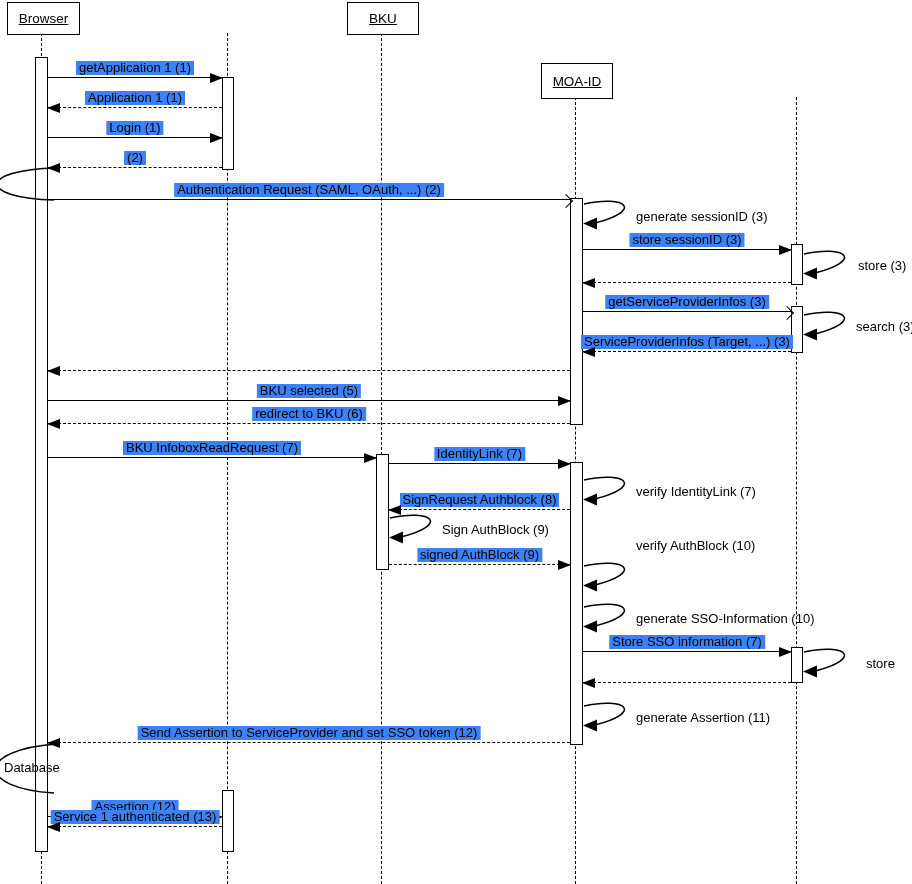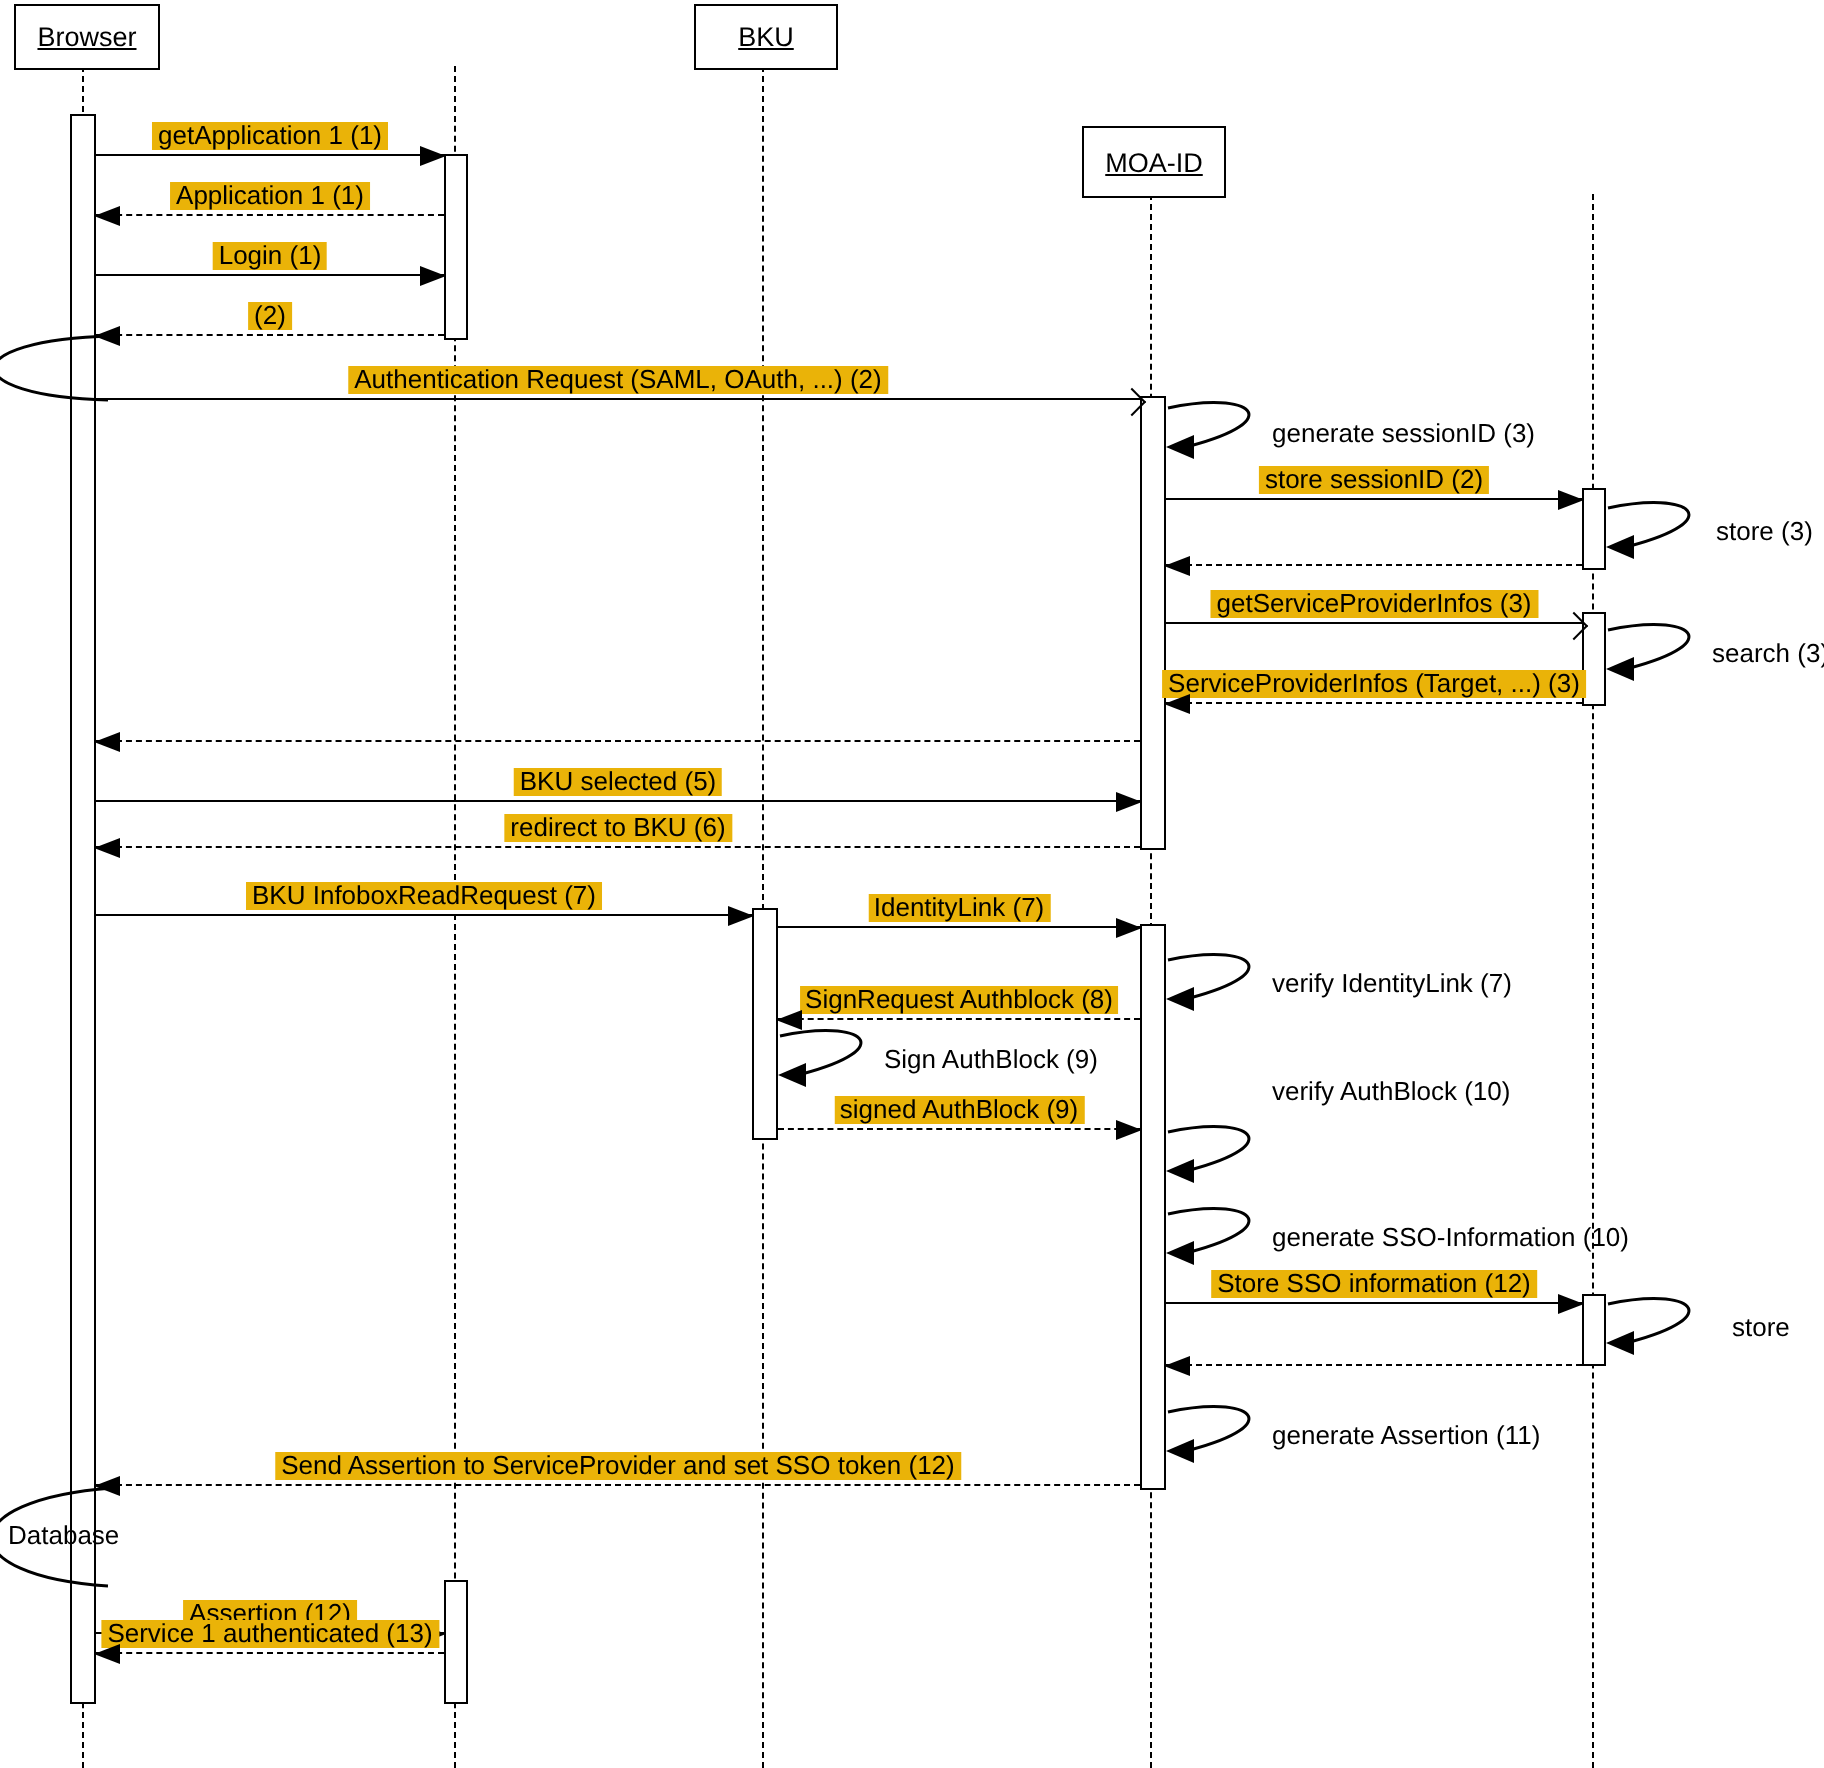--- a/index.html
+++ b/index.html
@@ -11,21 +11,21 @@
   .actor span{text-decoration:underline;white-space:nowrap;}
   
   .life{position:absolute;width:0;border-left:1.5px dashed #000;z-index:1;}
   
   .act{position:absolute;border:1.5px solid #000;background:#fff;z-index:2;box-sizing:border-box;}
   
   .msg{position:absolute;height:17px;z-index:3;}
   .ln{position:absolute;left:0;right:0;bottom:0;height:0;border-bottom:1.6px solid #000;}
   .dashed .ln{border-bottom-style:dashed;}
   .lbl{position:absolute;bottom:3px;left:50%;transform:translateX(-50%);
-       font-size:13px;white-space:nowrap;background:#eab308;padding:0 3px;line-height:14px;}
+       font-size:13px;white-space:nowrap;background:#3b82f6;padding:0 3px;line-height:14px;}
   .ah-r{position:absolute;right:-1px;bottom:-5px;width:0;height:0;
         border-left:13px solid #000;border-top:5px solid transparent;border-bottom:5px solid transparent;}
   .ah-l{position:absolute;left:-1px;bottom:-5px;width:0;height:0;
         border-right:13px solid #000;border-top:5px solid transparent;border-bottom:5px solid transparent;}
   .ao-r{position:absolute;right:-1px;bottom:-5.5px;width:9px;height:9px;
         border-top:1.6px solid #000;border-right:1.6px solid #000;transform:rotate(45deg);}
   
   .loopsvg{position:absolute;z-index:3;}
   .looplbl{position:absolute;font-size:13px;white-space:nowrap;z-index:4;line-height:15px;text-align:center;}
 </style>
@@ -79,21 +79,21 @@
       <div class="lbl">(2)</div>
       <div class="ln"></div>
       <i class="ah-l"></i>
     </div>
   <div class="msg solid" style="left:48px;top:183px;width:522px">
       <div class="lbl">Authentication Request (SAML, OAuth, ...)  (2)</div>
       <div class="ln"></div>
       <i class="ao-r"></i>
     </div>
   <div class="msg solid" style="left:583px;top:233px;width:208px">
-      <div class="lbl">store sessionID (2)</div>
+      <div class="lbl">store sessionID (3)</div>
       <div class="ln"></div>
       <i class="ah-r"></i>
     </div>
   <div class="msg dashed" style="left:583px;top:266px;width:208px">
       <div class="ln"></div>
       <i class="ah-l"></i>
     </div>
   <div class="msg solid" style="left:583px;top:295px;width:208px">
       <div class="lbl">getServiceProviderInfos (3)</div>
       <div class="ln"></div>
@@ -132,21 +132,21 @@
       <div class="lbl">SignRequest Authblock (8)</div>
       <div class="ln"></div>
       <i class="ah-l"></i>
     </div>
   <div class="msg dashed" style="left:389px;top:548px;width:181px">
       <div class="lbl">signed AuthBlock (9)</div>
       <div class="ln"></div>
       <i class="ah-r"></i>
     </div>
   <div class="msg solid" style="left:583px;top:635px;width:208px">
-      <div class="lbl">Store SSO information (12)</div>
+      <div class="lbl">Store SSO information (7)</div>
       <div class="ln"></div>
       <i class="ah-r"></i>
     </div>
   <div class="msg dashed" style="left:583px;top:666px;width:208px">
       <div class="ln"></div>
       <i class="ah-l"></i>
     </div>
   <div class="msg dashed" style="left:48px;top:726px;width:522px">
       <div class="lbl">Send Assertion to ServiceProvider and set SSO token (12)</div>
       <div class="ln"></div>

